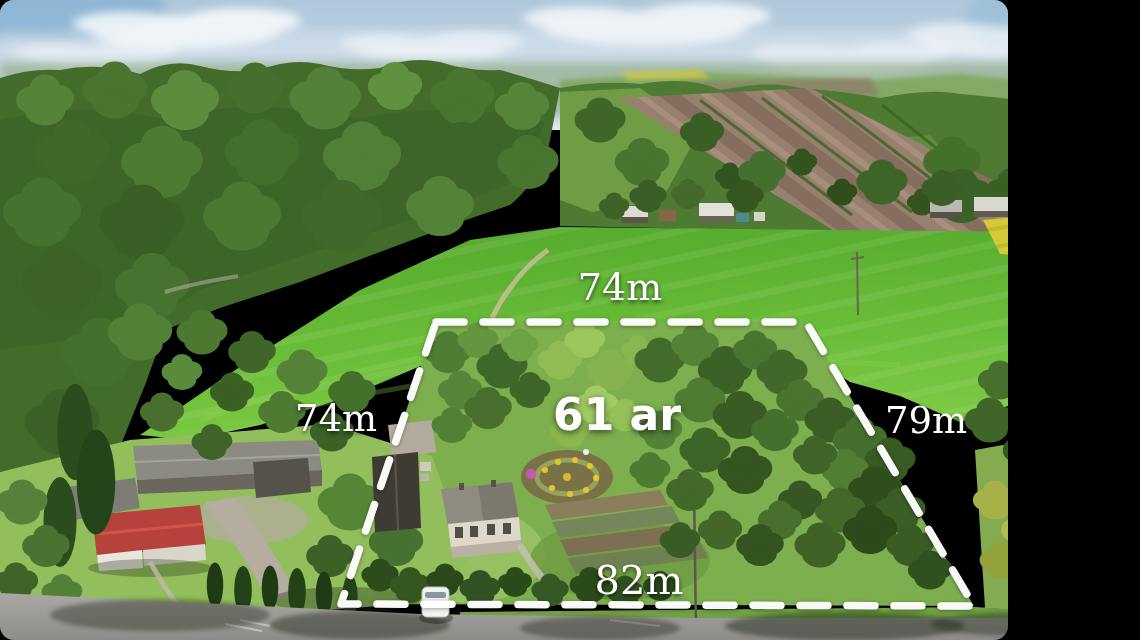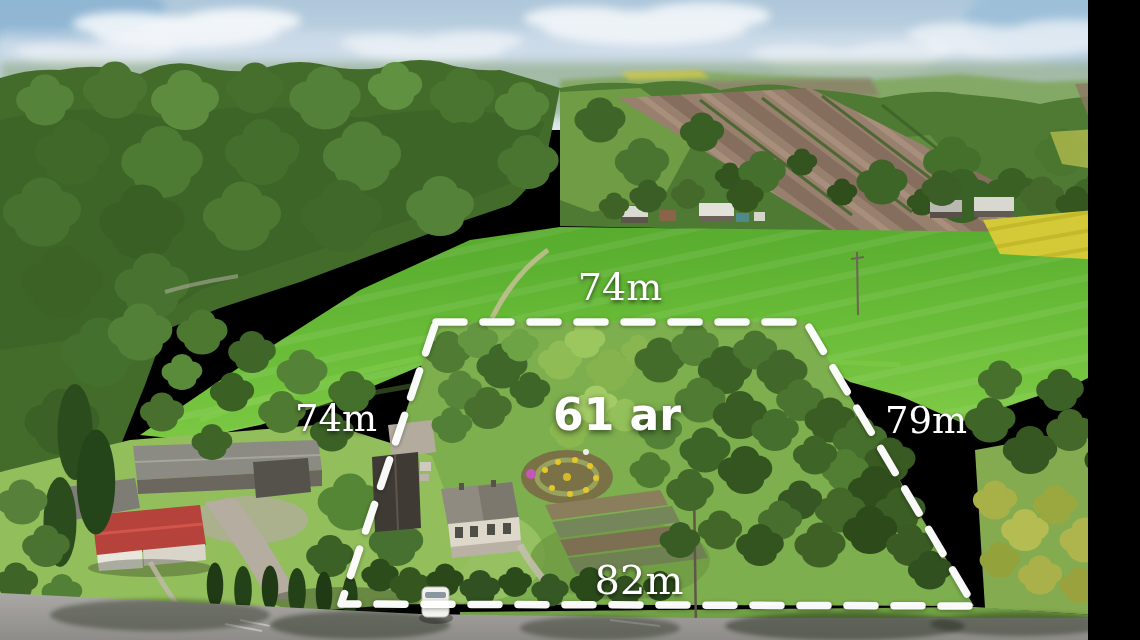--- a/index.html
+++ b/index.html
@@ -1,16 +1,16 @@
 <!DOCTYPE html>
 <html><head>
 <meta charset="utf-8">
 <style>
   html,body{margin:0;padding:0;background:#000;}
-  #stage{position:relative;width:1088px;height:640px;overflow:hidden;font-family:"DejaVu Sans","Liberation Sans",sans-serif;}
+  #stage{position:relative;width:1008px;height:640px;overflow:hidden;font-family:"DejaVu Sans","Liberation Sans",sans-serif;border-radius:14px;}
   svg{display:block;}
   .serif-label{font-family:"DejaVu Serif","Liberation Serif",serif;fill:#ffffff;filter:drop-shadow(0 2px 2px rgba(0,0,0,.65));}
   .sans-label{font-family:"DejaVu Sans","Liberation Sans",sans-serif;font-weight:700;fill:#ffffff;filter:drop-shadow(0 2px 3px rgba(0,0,0,.6));}
   .soft{filter:blur(5px);}
   .soft2{filter:blur(2px);}
 </style>
 </head>
 <body>
 
 <div id="stage">

